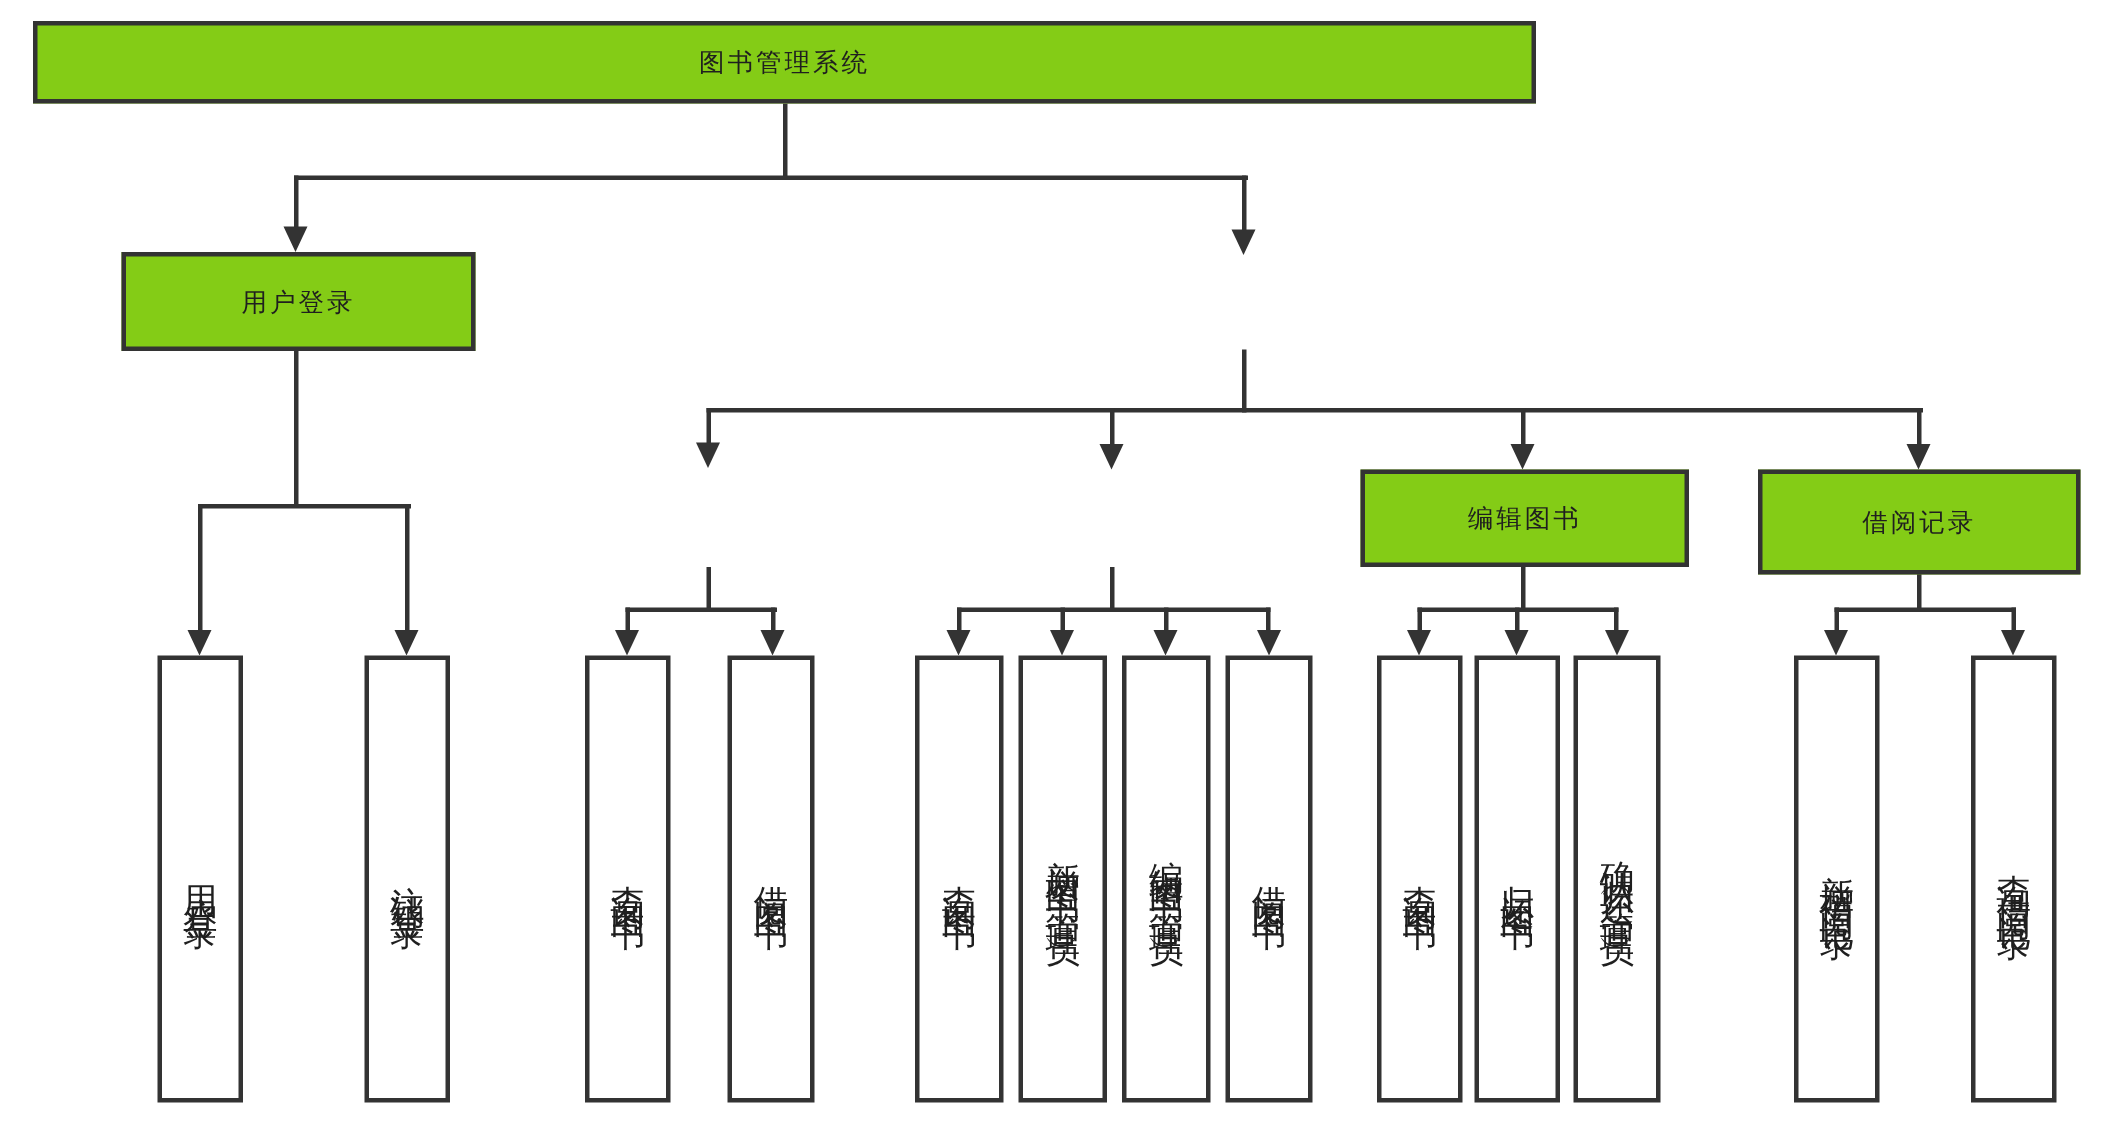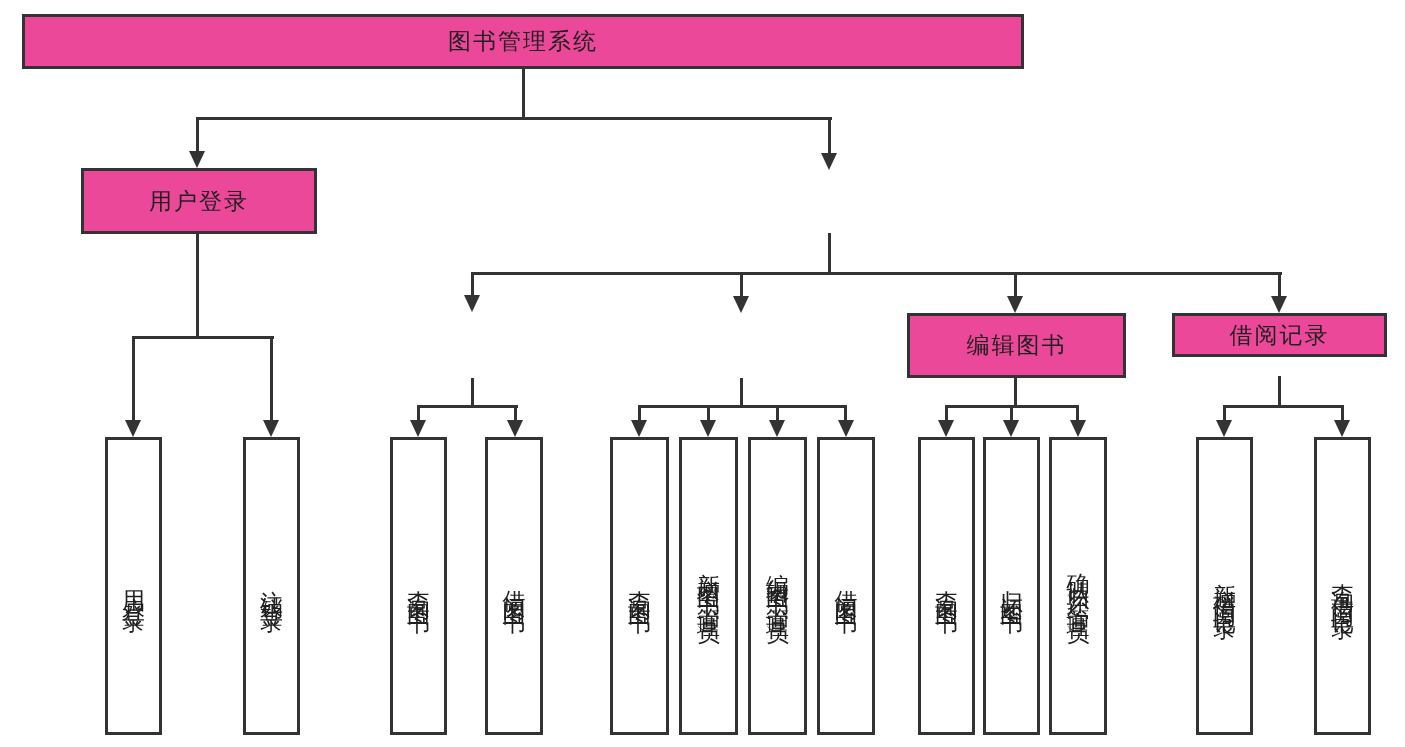--- a/index.html
+++ b/index.html
@@ -7,26 +7,26 @@
   #canvas {
     position: relative;
     width: 1405px;
     height: 747px;
     background: #ffffff;
     overflow: hidden;
     font-family: "Liberation Sans", "DejaVu Sans", sans-serif;
   }
   .box {
     position: absolute;
-    background: #ec4899;
+    background: #84cc16;
     border: 3px solid #333333;
     display: flex;
     align-items: center;
     justify-content: center;
-    font-size: 23px;
+    font-size: 17px;
     letter-spacing: 2px;
     color: #1f1f1f;
     z-index: 2;
   }
   .leaf {
     position: absolute;
     top: 437px;
     height: 298px;
     background: #ffffff;
     border: 3px solid #333333;
@@ -74,21 +74,21 @@
     <span>图书管理系统</span>
   </div>
 
   <div class="box" style="left:81px; top:168px; width:236px; height:66px;">
     <span>用户登录</span>
   </div>
 
   <div class="box" style="left:907px; top:313px; width:219px; height:65px;">
     <span>编辑图书</span>
   </div>
-  <div class="box" style="left:1172px; top:313px; width:215px; height:44px;">
+  <div class="box" style="left:1172px; top:313px; width:215px; height:70px;">
     <span>借阅记录</span>
   </div>
 
   <div class="leaf" style="left:105px; width:57px;">
     <span>用户登录</span>
   </div>
   <div class="leaf" style="left:243px; width:57px;">
     <span>注销登录</span>
   </div>
 

